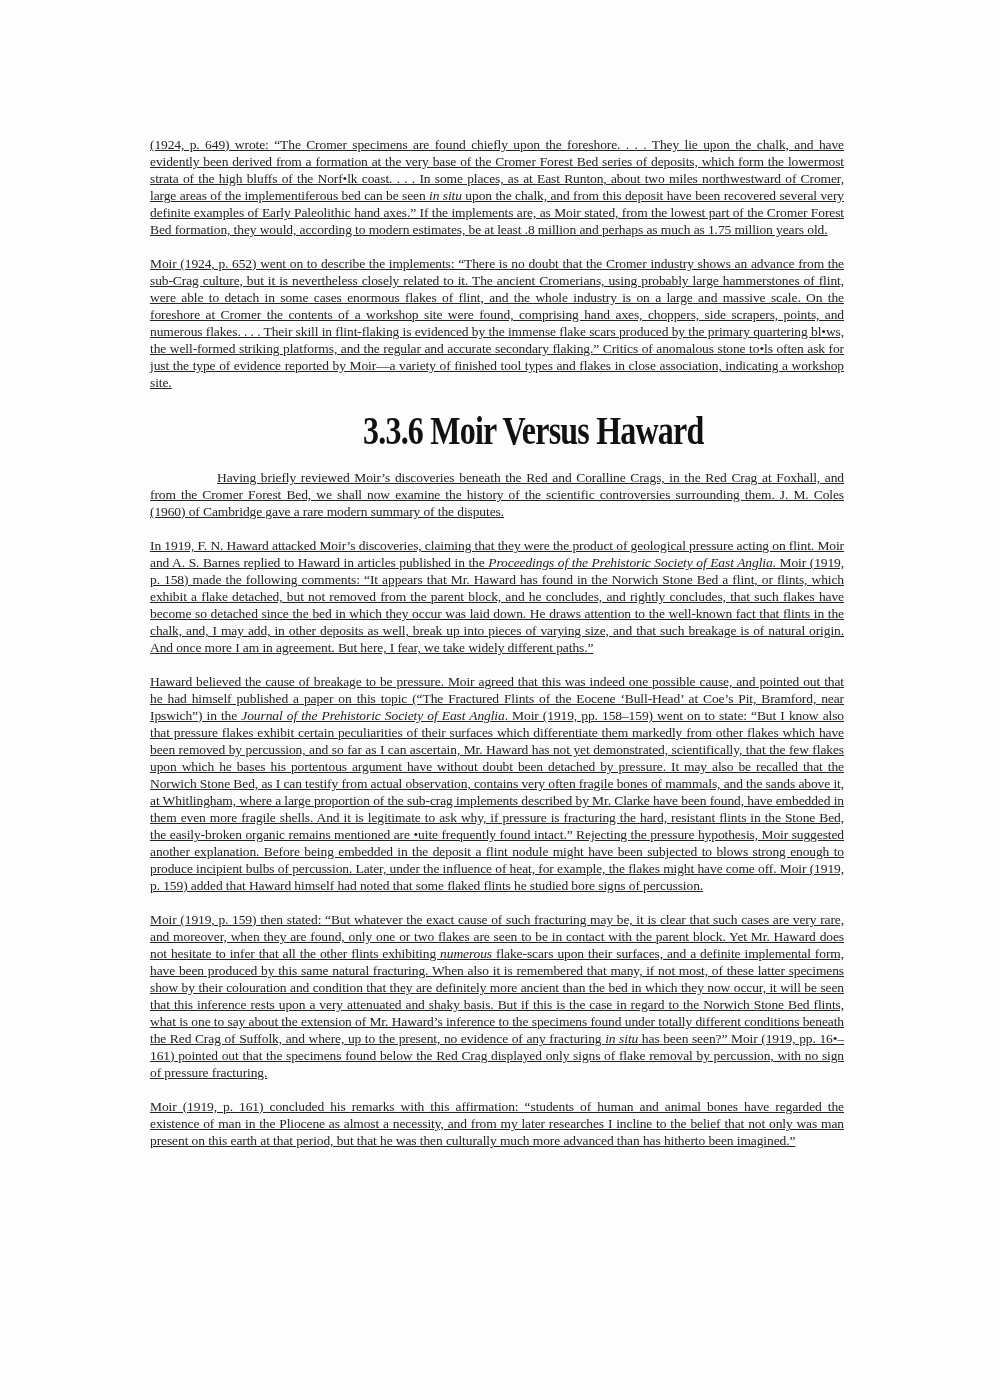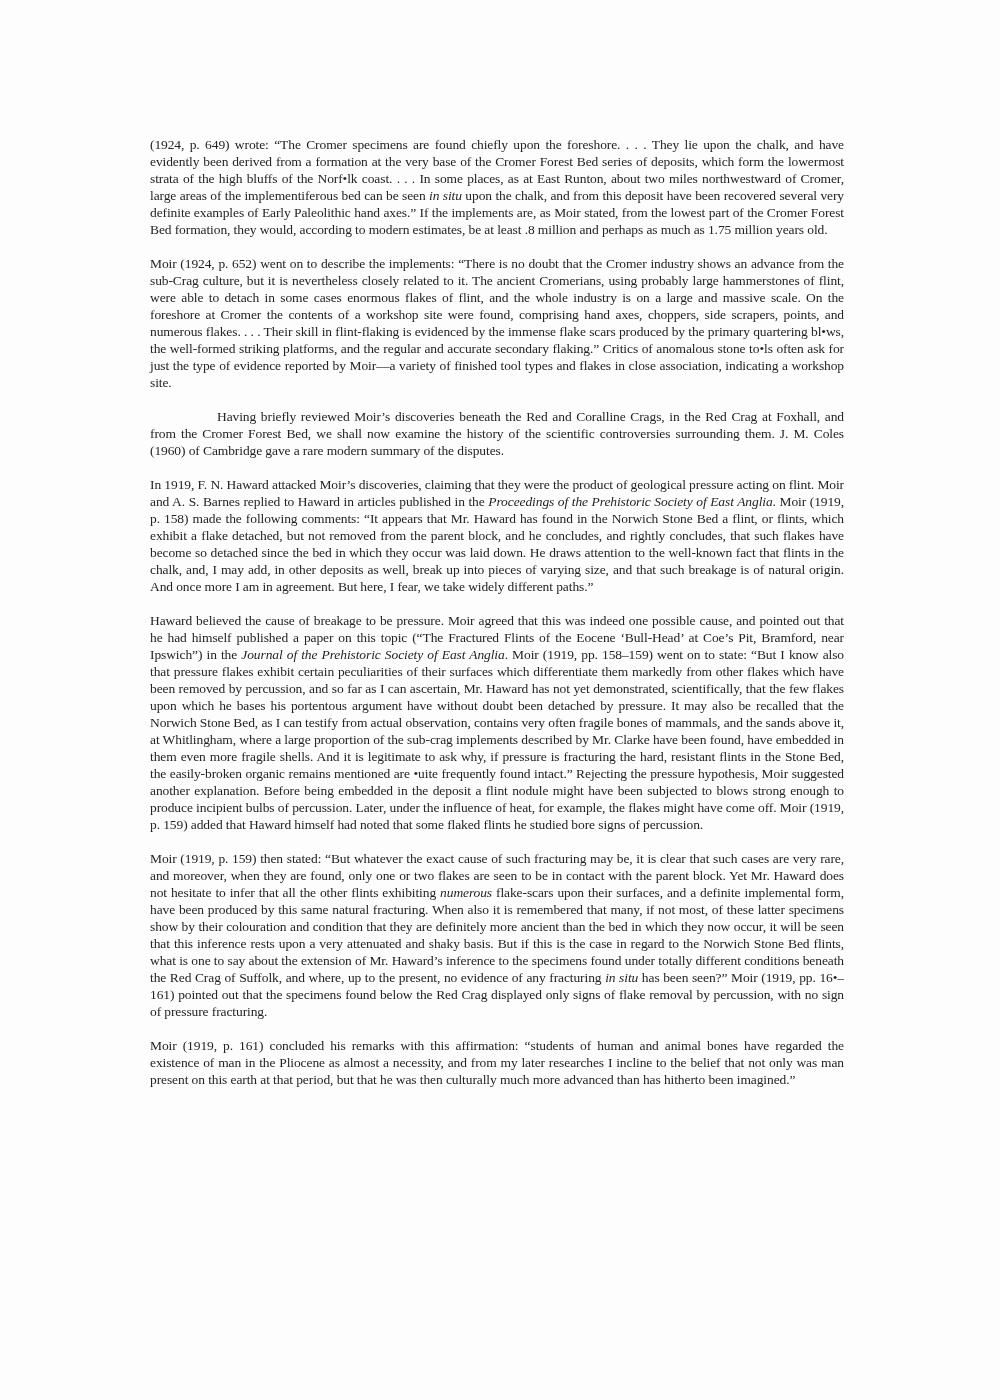--- a/index.html
+++ b/index.html
@@ -25,21 +25,21 @@
     line-height: 17px;
     letter-spacing: -0.1px;
   }
   .para {
     margin: 0 0 17px 0;
     text-align: justify;
   }
   .para.indent {
     text-indent: 67px;
   }
-  .run { font-style: normal; }
+  .run { font-style: normal; text-decoration: underline; }
   .run.it { font-style: italic; }
   .heading {
     margin: 13px 0 16px 0;
     text-align: center;
     font-weight: bold;
     font-size: 41px;
     line-height: 45px;
     color: #111111;
     letter-spacing: -1px;
   }
@@ -50,19 +50,20 @@
     transform-origin: 50% 50%;
   }
 </style>
 </head>
 <body>
 
 <div class="page">
   <div class="content" id="content">
       <p class="para"><span class="run">(1924, p. 649) wrote: “The Cromer specimens are found chiefly upon the foreshore. . . . They lie upon the chalk, and have evidently been derived from a formation at the very base of the Cromer Forest Bed series of deposits, which form the lowermost strata of the high bluffs of the Norf•lk coast. . . . In some places, as at East Runton, about two miles northwestward of Cromer, large areas of the implementiferous bed can be seen </span><span class="run it">in situ</span><span class="run"> upon the chalk, and from this deposit have been recovered several very definite examples of Early Paleolithic hand axes.” If the implements are, as Moir stated, from the lowest part of the Cromer Forest Bed formation, they would, according to modern estimates, be at least .8 million and perhaps as much as 1.75 million years old.</span></p>
       <p class="para"><span class="run">Moir (1924, p. 652) went on to describe the implements: “There is no doubt that the Cromer industry shows an advance from the sub-Crag culture, but it is nevertheless closely related to it. The ancient Cromerians, using probably large hammerstones of flint, were able to detach in some cases enormous flakes of flint, and the whole industry is on a large and massive scale. On the foreshore at Cromer the contents of a workshop site were found, comprising hand axes, choppers, side scrapers, points, and numerous flakes. . . . Their skill in flint-flaking is evidenced by the immense flake scars produced by the primary quartering bl•ws, the well-formed striking platforms, and the regular and accurate secondary flaking.” Critics of anomalous stone to•ls often ask for just the type of evidence reported by Moir—a variety of finished tool types and flakes in close association, indicating a workshop site.</span></p>
+      <h2 class="heading"><span class="heading-text">3.3.6 Moir Versus Haward</span></h2>
       <p class="para indent"><span class="run">Having briefly reviewed Moir’s discoveries beneath the Red and Coralline Crags, in the Red Crag at Foxhall, and from the Cromer Forest Bed, we shall now examine the history of the scientific controversies surrounding them. J. M. Coles (1960) of Cambridge gave a rare modern summary of the disputes.</span></p>
       <p class="para"><span class="run">In 1919, F. N. Haward attacked Moir’s discoveries, claiming that they were the product of geological pressure acting on flint. Moir and A. S. Barnes replied to Haward in articles published in the </span><span class="run it">Proceedings of the Prehistoric Society of East Anglia</span><span class="run">. Moir (1919, p. 158) made the following comments: “It appears that Mr. Haward has found in the Norwich Stone Bed a flint, or flints, which exhibit a flake detached, but not removed from the parent block, and he concludes, and rightly concludes, that such flakes have become so detached since the bed in which they occur was laid down. He draws attention to the well-known fact that flints in the chalk, and, I may add, in other deposits as well, break up into pieces of varying size, and that such breakage is of natural origin. And once more I am in agreement. But here, I fear, we take widely different paths.”</span></p>
       <p class="para"><span class="run">Haward believed the cause of breakage to be pressure. Moir agreed that this was indeed one possible cause, and pointed out that he had himself published a paper on this topic (“The Fractured Flints of the Eocene ‘Bull-Head’ at Coe’s Pit, Bramford, near Ipswich”) in the </span><span class="run it">Journal of the Prehistoric Society of East Anglia</span><span class="run">. Moir (1919, pp. 158–159) went on to state: “But I know also that pressure flakes exhibit certain peculiarities of their surfaces which differentiate them markedly from other flakes which have been removed by percussion, and so far as I can ascertain, Mr. Haward has not yet demonstrated, scientifically, that the few flakes upon which he bases his portentous argument have without doubt been detached by pressure. It may also be recalled that the Norwich Stone Bed, as I can testify from actual observation, contains very often fragile bones of mammals, and the sands above it, at Whitlingham, where a large proportion of the sub-crag implements described by Mr. Clarke have been found, have embedded in them even more fragile shells. And it is legitimate to ask why, if pressure is fracturing the hard, resistant flints in the Stone Bed, the easily-broken organic remains mentioned are •uite frequently found intact.” Rejecting the pressure hypothesis, Moir suggested another explanation. Before being embedded in the deposit a flint nodule might have been subjected to blows strong enough to produce incipient bulbs of percussion. Later, under the influence of heat, for example, the flakes might have come off. Moir (1919, p. 159) added that Haward himself had noted that some flaked flints he studied bore signs of percussion.</span></p>
       <p class="para"><span class="run">Moir (1919, p. 159) then stated: “But whatever the exact cause of such fracturing may be, it is clear that such cases are very rare, and moreover, when they are found, only one or two flakes are seen to be in contact with the parent block. Yet Mr. Haward does not hesitate to infer that all the other flints exhibiting </span><span class="run it">numerous</span><span class="run"> flake-scars upon their surfaces, and a definite implemental form, have been produced by this same natural fracturing. When also it is remembered that many, if not most, of these latter specimens show by their colouration and condition that they are definitely more ancient than the bed in which they now occur, it will be seen that this inference rests upon a very attenuated and shaky basis. But if this is the case in regard to the Norwich Stone Bed flints, what is one to say about the extension of Mr. Haward’s inference to the specimens found under totally different conditions beneath the Red Crag of Suffolk, and where, up to the present, no evidence of any fracturing </span><span class="run it">in situ</span><span class="run"> has been seen?” Moir (1919, pp. 16•–161) pointed out that the specimens found below the Red Crag displayed only signs of flake removal by percussion, with no sign of pressure fracturing.</span></p>
       <p class="para"><span class="run">Moir (1919, p. 161) concluded his remarks with this affirmation: “students of human and animal bones have regarded the existence of man in the Pliocene as almost a necessity, and from my later researches I incline to the belief that not only was man present on this earth at that period, but that he was then culturally much more advanced than has hitherto been imagined.”</span></p>
     </div>
 </div>
 
 </body></html>

